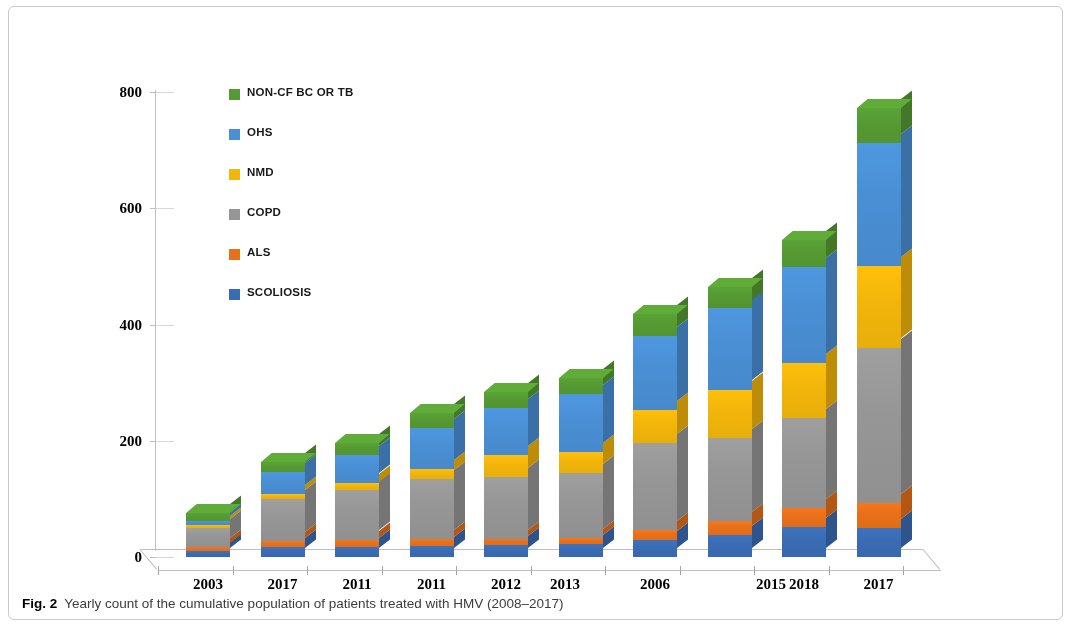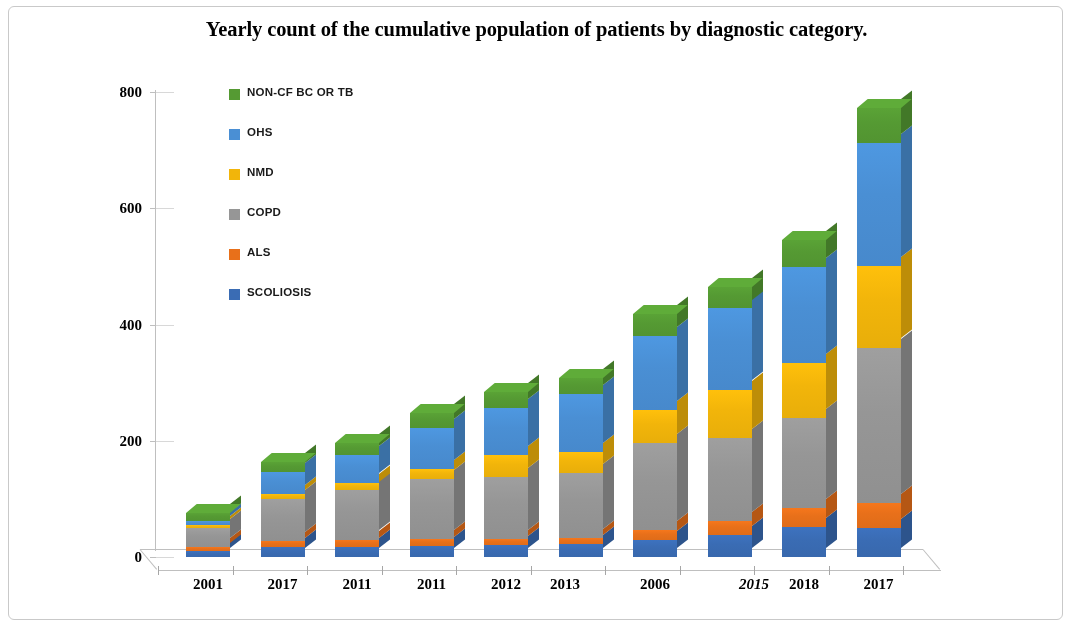--- a/index.html
+++ b/index.html
@@ -235,21 +235,20 @@
   .caption .cap-text {
     margin-left: 7px;
   }
 </style>
 </head>
 <body>
 
 <div id="page">
   <div class="fig-frame"></div>
 
-  <div class="chart-title">Yearly count of the cumulative population of patients by diagnostic category.</div>
 
   <div class="plot" id="plot">
 
     <div class="yaxis-line"></div>
     <div class="xaxis-line"></div>
     <div class="floor">
       <div class="floor-line-top"></div>
       <div class="floor-line-bottom"></div>
       <div class="floor-edge-left"></div>
       <div class="floor-edge-right"></div>
@@ -273,21 +272,21 @@
       <div class="gridline" style="top: 208.25px;"></div>
       <div class="ylabel-wrap" style="top: 208.25px;">
         <div class="ylabel">600</div>
       </div>
       <div class="ytick" style="top: 92px;"></div>
       <div class="gridline" style="top: 92px;"></div>
       <div class="ylabel-wrap" style="top: 92px;">
         <div class="ylabel">800</div>
       </div>
       <div class="xtick" style="left: 158px;"></div>
-      <div class="xlabel" style="left: 168px;">2001</div>
+      <div class="xlabel" style="left: 168px;">2003</div>
       <div style="position: absolute; left: 0px; top: 0px;">
         <div class="seg" style="left: 186px; top: 551.188px; width: 44px; height: 5.8125px;">
           <div class="seg-front" style="background: linear-gradient(rgb(61, 114, 191) 0%, rgb(58, 108, 180) 42%, rgb(56, 104, 173) 100%);"></div>
           <div class="seg-side" style="left: 44px; width: 11px; background: rgb(45, 84, 140); margin-top: -9px;"></div>
         </div>
         <div class="seg" style="left: 186px; top: 546.538px; width: 44px; height: 4.65px;">
           <div class="seg-front" style="background: linear-gradient(rgb(246, 119, 28) 0%, rgb(232, 112, 26) 42%, rgb(223, 108, 25) 100%);"></div>
           <div class="seg-side" style="left: 44px; width: 11px; background: rgb(181, 87, 20); margin-top: -9px;"></div>
         </div>
         <div class="seg" style="left: 186px; top: 527.938px; width: 44px; height: 18.6px;">
@@ -476,21 +475,21 @@
           <div class="seg-front" style="background: linear-gradient(rgb(78, 152, 225) 0%, rgb(74, 143, 212) 42%, rgb(71, 137, 204) 100%);"></div>
           <div class="seg-side" style="left: 44px; width: 11px; background: rgb(58, 112, 165); margin-top: -9px;"></div>
         </div>
         <div class="seg" style="left: 633px; top: 314.038px; width: 44px; height: 22.0875px;">
           <div class="seg-front" style="background: linear-gradient(rgb(90, 163, 54) 0%, rgb(85, 154, 51) 42%, rgb(82, 148, 49) 100%);"></div>
           <div class="seg-side" style="left: 44px; width: 11px; background: rgb(66, 120, 40); margin-top: -9px;"></div>
         </div>
         <div style="position: absolute; left: 633px; top: 305.038px; width: 44px; height: 9px; background: rgb(95, 172, 57); transform: skewX(-50deg); transform-origin: left bottom;"></div>
       </div>
       <div class="xtick" style="left: 679.5px;"></div>
-      <div class="xlabel" style="left: 714px; font-style: italic;">2015</div>
+      <div class="xlabel" style="left: 731px;">2015</div>
       <div style="position: absolute; left: 0px; top: 0px;">
         <div class="seg" style="left: 707.5px; top: 534.913px; width: 44px; height: 22.0875px;">
           <div class="seg-front" style="background: linear-gradient(rgb(61, 114, 191) 0%, rgb(58, 108, 180) 42%, rgb(56, 104, 173) 100%);"></div>
           <div class="seg-side" style="left: 44px; width: 11px; background: rgb(45, 84, 140); margin-top: -9px;"></div>
         </div>
         <div class="seg" style="left: 707.5px; top: 520.962px; width: 44px; height: 13.95px;">
           <div class="seg-front" style="background: linear-gradient(rgb(246, 119, 28) 0%, rgb(232, 112, 26) 42%, rgb(223, 108, 25) 100%);"></div>
           <div class="seg-side" style="left: 44px; width: 11px; background: rgb(181, 87, 20); margin-top: -9px;"></div>
         </div>
         <div class="seg" style="left: 707.5px; top: 437.844px; width: 44px; height: 83.1188px;">
@@ -592,13 +591,16 @@
       <div class="legend-item">
         <span class="legend-swatch" style="background: rgb(232, 112, 26);"></span>
         <span class="legend-label">ALS</span>
       </div>
       <div class="legend-item">
         <span class="legend-swatch" style="background: rgb(58, 108, 180);"></span>
         <span class="legend-label">SCOLIOSIS</span>
       </div>
     </div>
 
+  <div class="caption">
+    <b>Fig. 2</b><span class="cap-text">Yearly count of the cumulative population of patients treated with HMV (2008–2017)</span>
+  </div>
 </div>
 
 </body></html>

